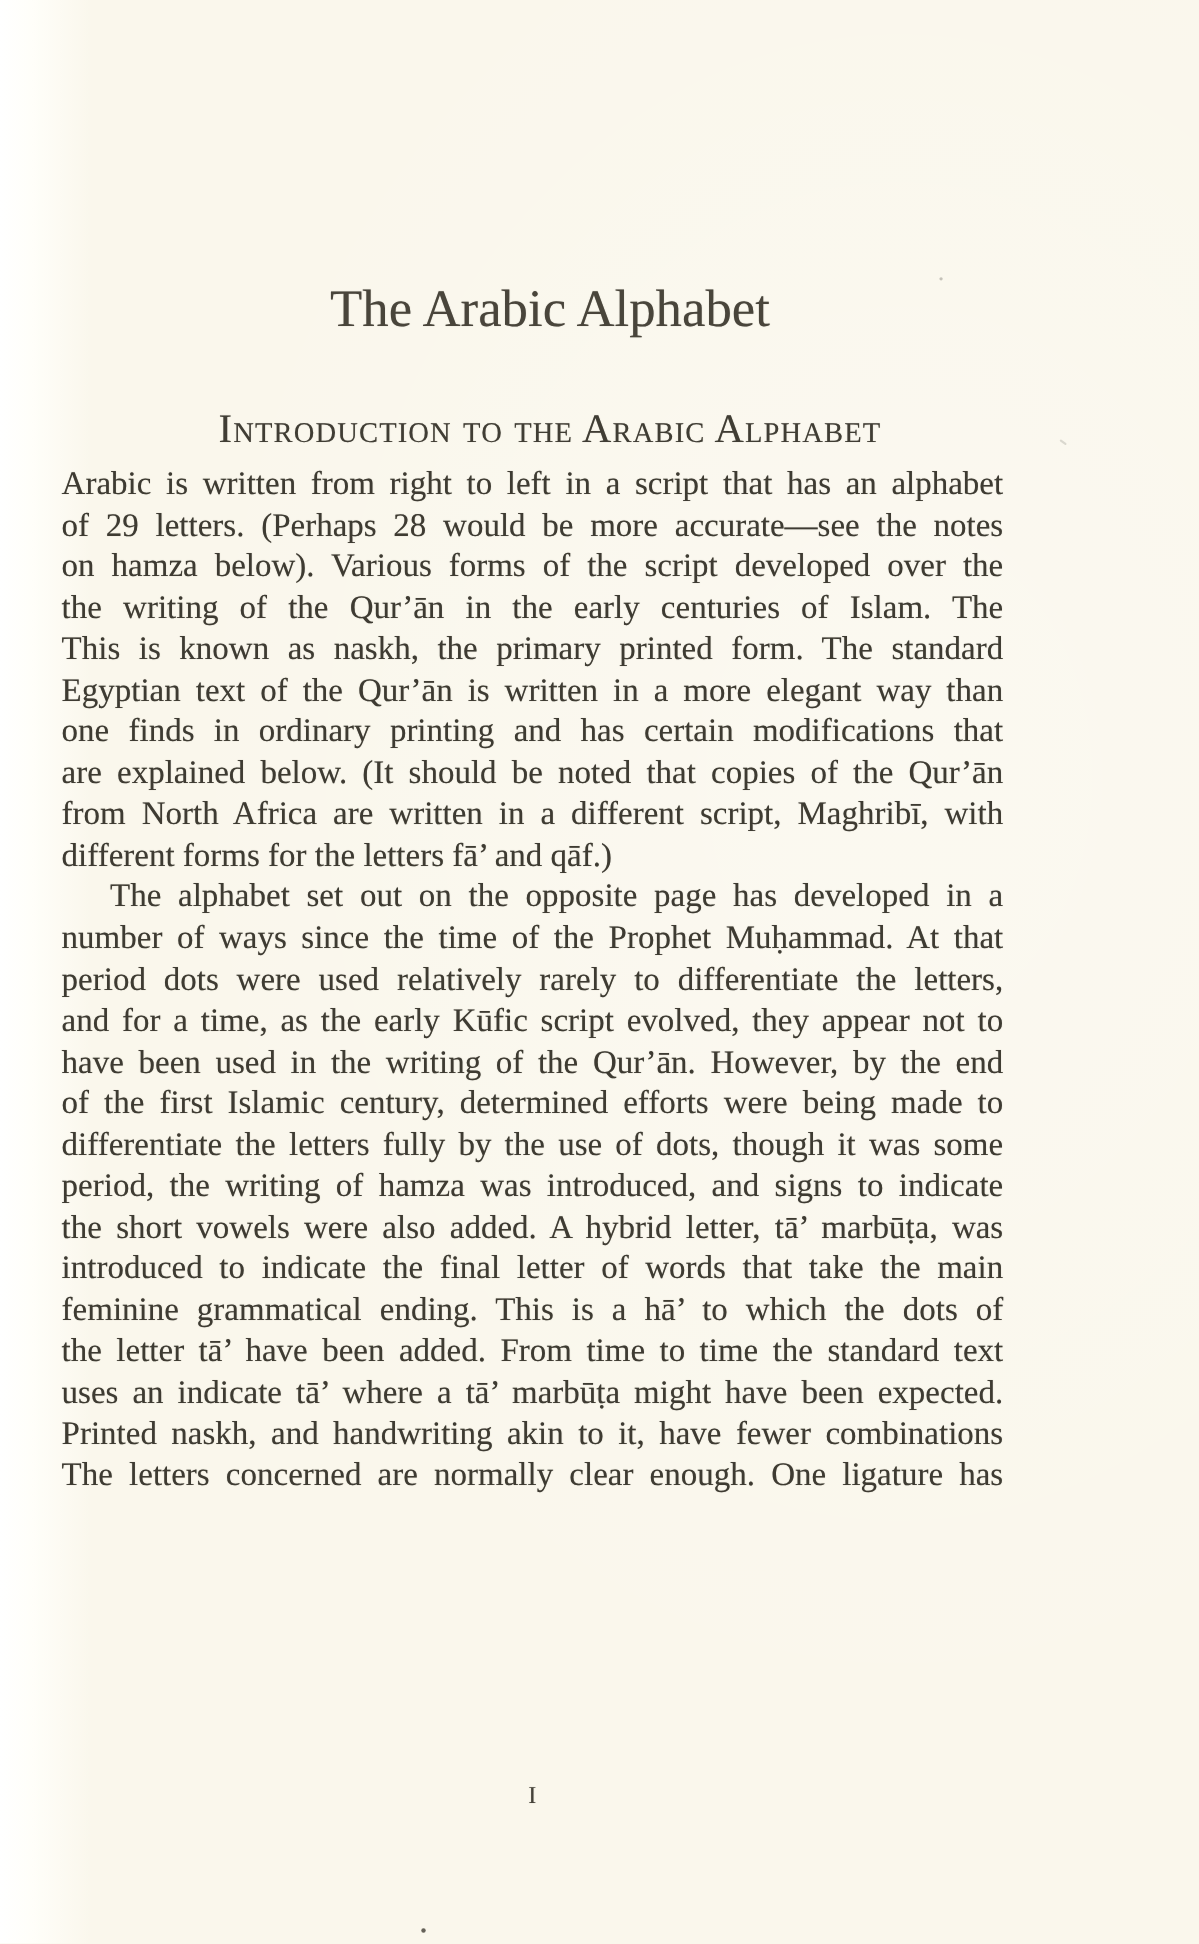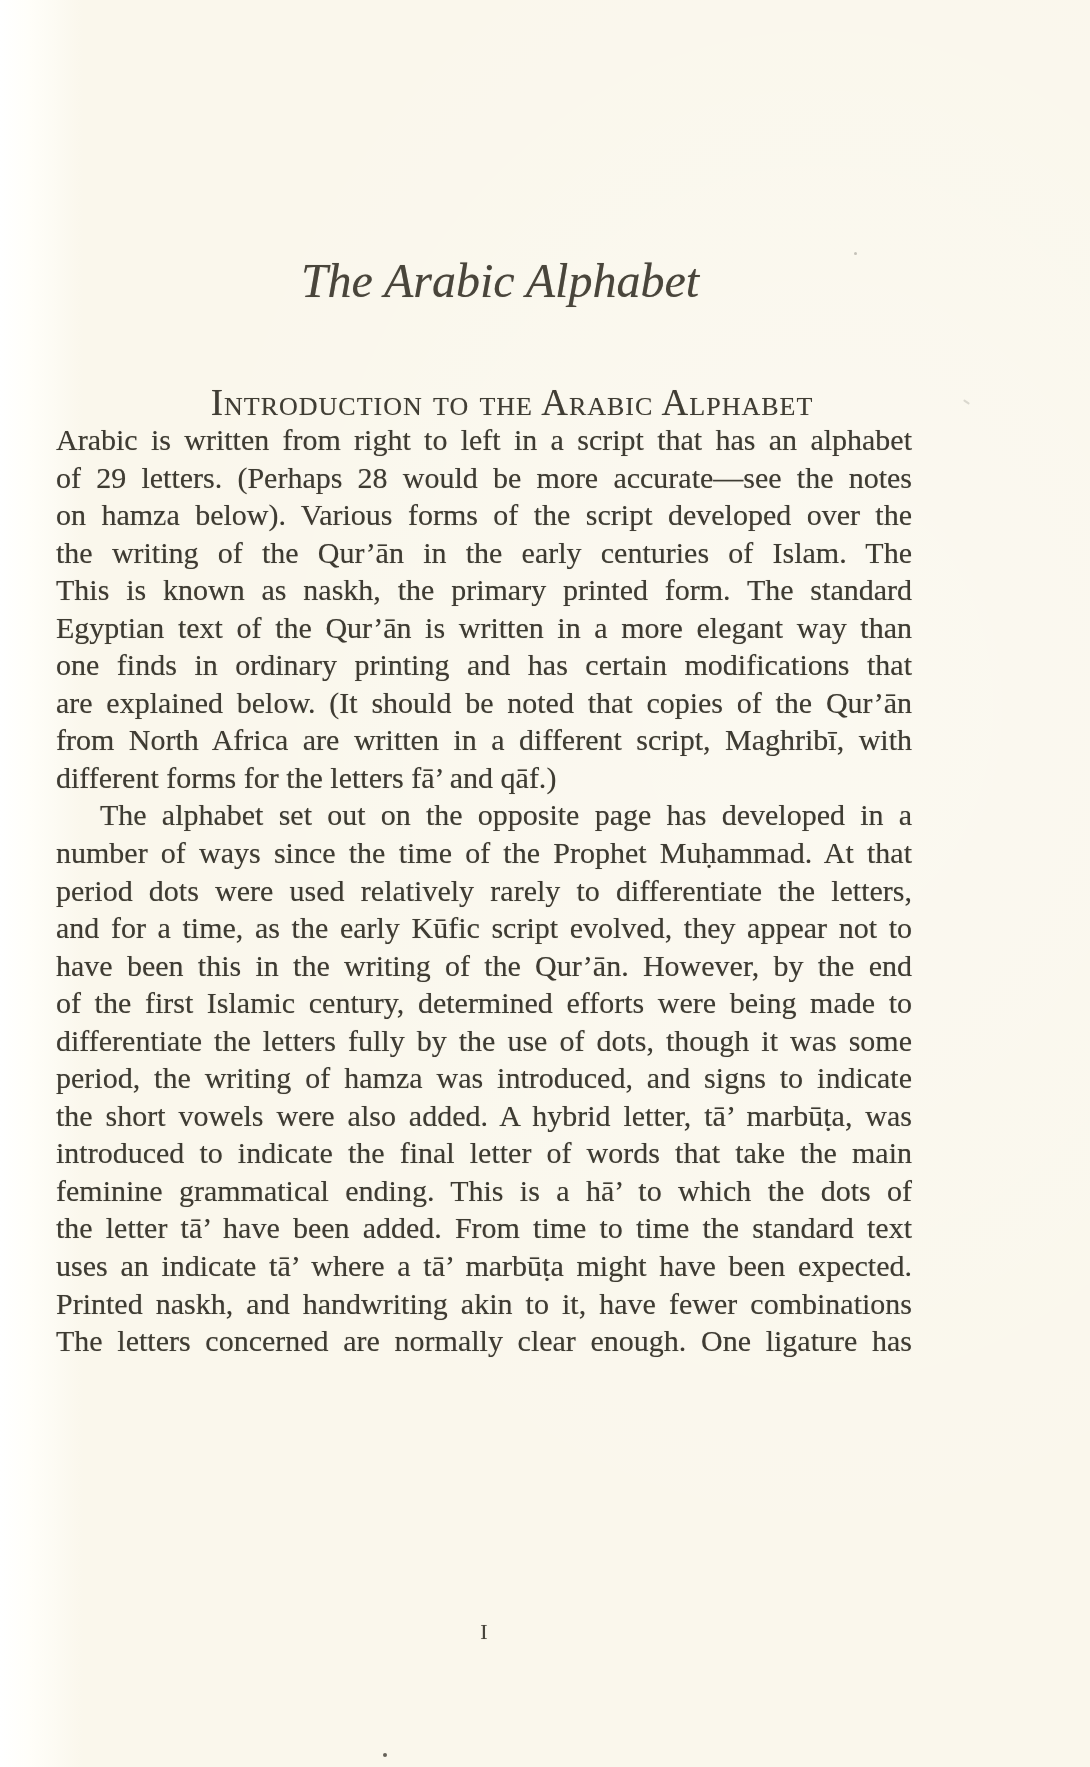--- a/index.html
+++ b/index.html
@@ -23,21 +23,20 @@
   .edge-left{
     position:absolute;left:0;top:0;width:84px;height:100%;
     background:linear-gradient(to right,#ffffff 0%,#fffef9 35%,rgba(250,247,236,0) 100%);
     pointer-events:none;
   }
   .doc-title{
     position:absolute;left:60px;top:257px;width:880px;
     text-align:center;font-size:48px;line-height:1;
     color:#49453b;
     text-shadow:0 0 0.8px rgba(73,69,59,0.45);
-    font-style:italic;
   }
   .section-heading{
     position:absolute;left:60px;top:372px;width:880px;
     text-align:center;font-variant:small-caps;
     font-size:37px;line-height:1;letter-spacing:1px;
     color:#403d34;
     text-shadow:0 0 0.7px rgba(64,61,52,0.45);
   }
   .body-text{
     position:absolute;left:56px;top:421px;width:856px;
@@ -66,38 +65,38 @@
   .speck.fleck-mid{left:963px;top:401px;width:7px;height:2px;border-radius:2px;opacity:.18;transform:rotate(35deg);}
 </style>
 </head>
 <body>
 
 <div class="page">
   <div class="edge-left"></div>
 
   <h1 class="doc-title" style="margin:0;font-weight:normal;">The Arabic Alphabet</h1>
 
-  <h2 class="section-heading" style="margin:12px;font-weight:normal;">Introduction to the Arabic Alphabet</h2>
+  <h2 class="section-heading" style="margin:0;font-weight:normal;">Introduction to the Arabic Alphabet</h2>
 
   <div class="body-text">
       <div class="line"><span>Arabic is written from right to left in a script that has an alphabet</span></div>
       <div class="line"><span>of 29 letters. (Perhaps 28 would be more accurate—see the notes</span></div>
       <div class="line"><span>on </span><span class="it">hamza</span><span> below). Various forms of the script developed over the</span></div>
       <div class="line"><span>the writing of the Qur’ān in the early centuries of Islam. The</span></div>
       <div class="line"><span>This is known as </span><span class="it">naskh</span><span>, the primary printed form. The standard</span></div>
       <div class="line"><span>Egyptian text of the Qur’ān is written in a more elegant way than</span></div>
       <div class="line"><span>one finds in ordinary printing and has certain modifications that</span></div>
       <div class="line"><span>are explained below. (It should be noted that copies of the Qur’ān</span></div>
       <div class="line"><span>from North Africa are written in a different script, Maghribī, with</span></div>
       <div class="line end"><span>different forms for the letters </span><span class="it">fā’</span><span> and </span><span class="it">qāf.</span><span>)</span></div>
       <div class="line indent"><span>The alphabet set out on the opposite page has developed in a</span></div>
       <div class="line"><span>number of ways since the time of the Prophet Muḥammad. At that</span></div>
       <div class="line"><span>period dots were used relatively rarely to differentiate the letters,</span></div>
       <div class="line"><span>and for a time, as the early Kūfic script evolved, they appear not to</span></div>
-      <div class="line"><span>have been this in the writing of the Qur’ān. However, by the end</span></div>
+      <div class="line"><span>have been used in the writing of the Qur’ān. However, by the end</span></div>
       <div class="line"><span>of the first Islamic century, determined efforts were being made to</span></div>
       <div class="line"><span>differentiate the letters fully by the use of dots, though it was some</span></div>
       <div class="line"><span>period, the writing of </span><span class="it">hamza</span><span> was introduced, and signs to indicate</span></div>
       <div class="line"><span>the short vowels were also added. A hybrid letter, </span><span class="it">tā’ marbūṭa</span><span>, was</span></div>
       <div class="line"><span>introduced to indicate the final letter of words that take the main</span></div>
       <div class="line"><span>feminine grammatical ending. This is a </span><span class="it">hā’</span><span> to which the dots of</span></div>
       <div class="line"><span>the letter </span><span class="it">tā’</span><span> have been added. From time to time the standard text</span></div>
       <div class="line"><span>uses an indicate </span><span class="it">tā’</span><span> where a </span><span class="it">tā’ marbūṭa</span><span> might have been expected.</span></div>
       <div class="line"><span>Printed </span><span class="it">naskh</span><span>, and handwriting akin to it, have fewer combinations</span></div>
       <div class="line"><span>The letters concerned are normally clear enough. One ligature has</span></div>

